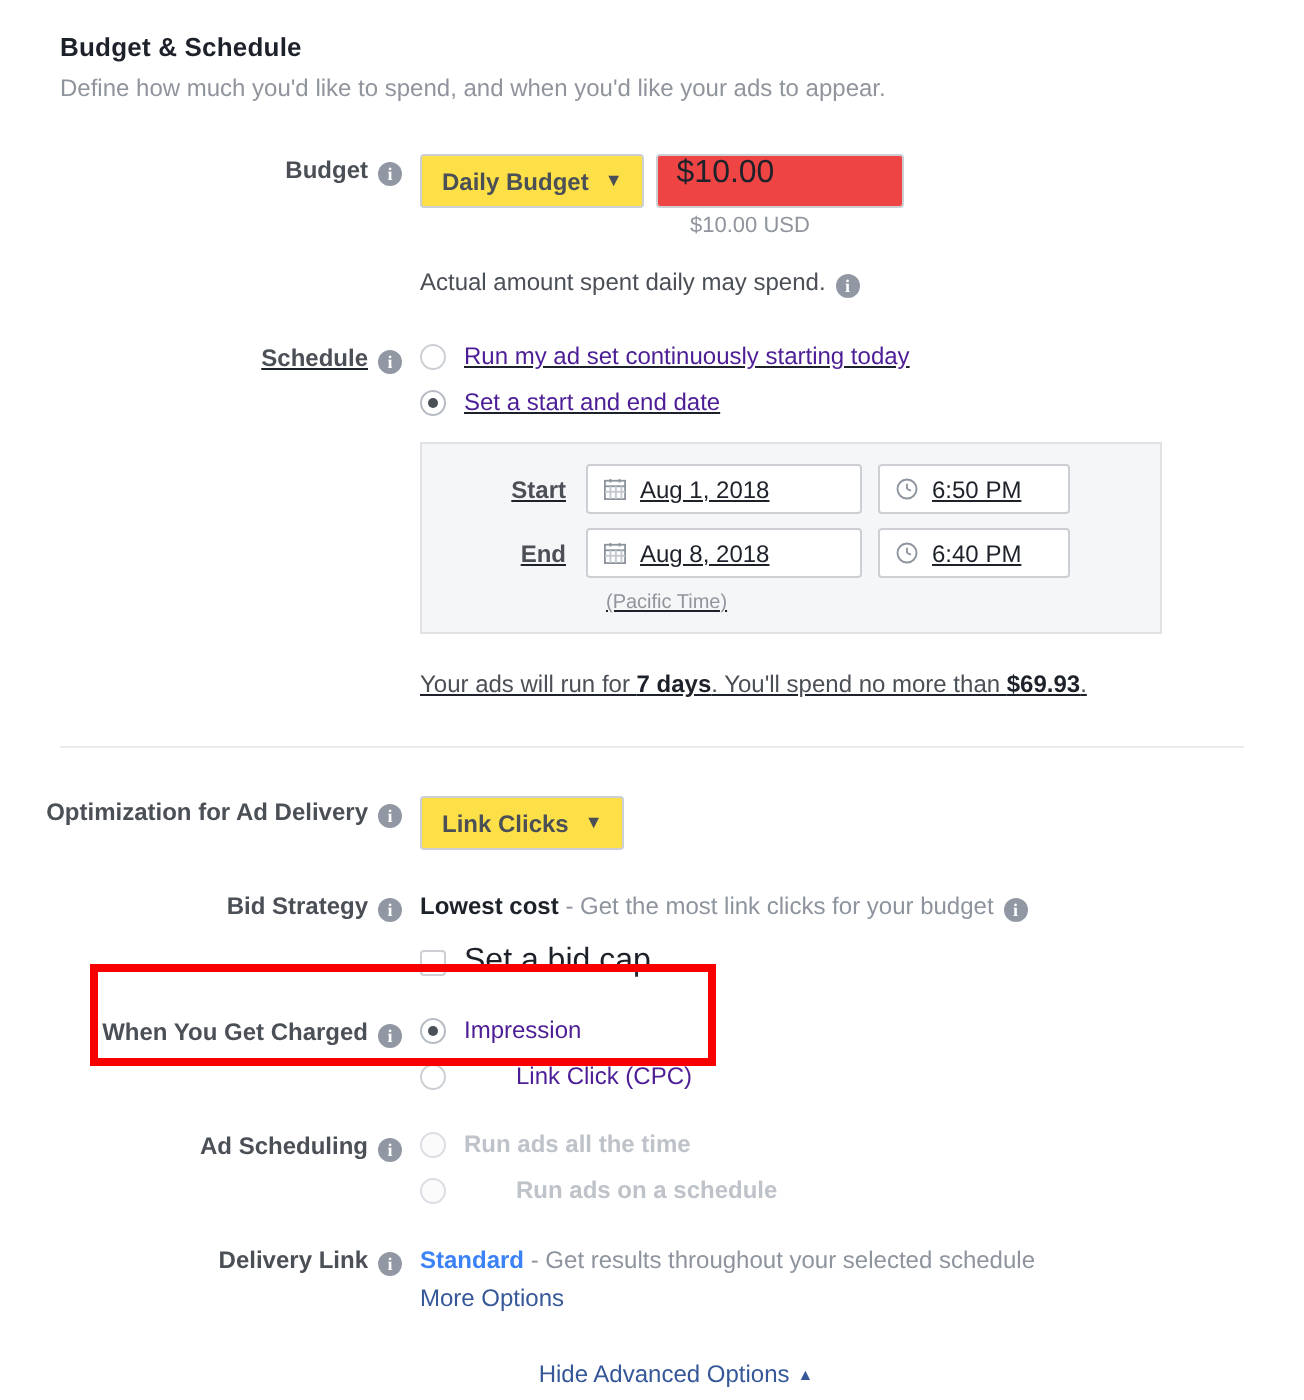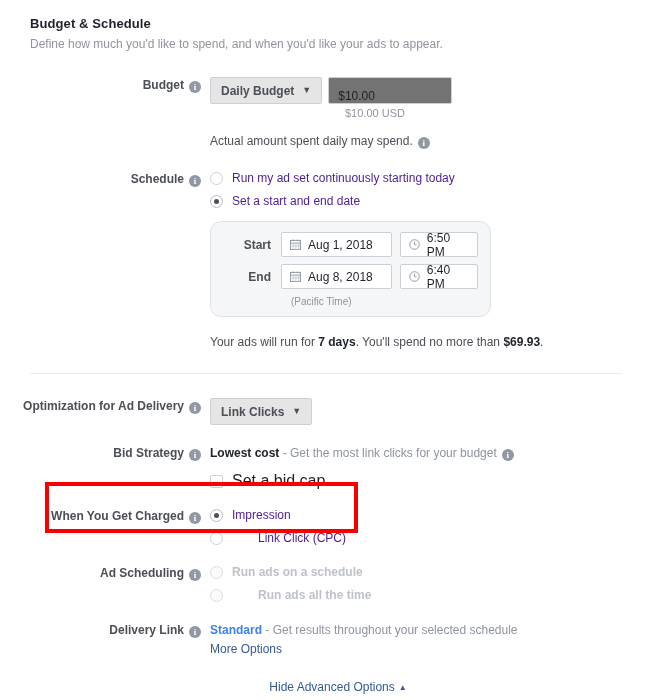--- a/index.html
+++ b/index.html
@@ -74,46 +74,46 @@
     font-family: "Liberation Serif", serif;
   }
 
   
   .fb-select {
     display: inline-flex;
     align-items: center;
     justify-content: center;
     height: 27px;
     padding: 0 10px;
-    background: #e5e5e5;
+    background: #fde047;
     border: 1px solid #ccd0d5;
     border-radius: 2px;
     font-size: 12px;
     font-weight: bold;
     color: #4b4f56;
     box-sizing: border-box;
     cursor: pointer;
     white-space: nowrap;
   }
   .fb-select .caret {
     margin-left: 8px;
     font-size: 9px;
     line-height: 1;
     color: #4b4f56;
   }
   .fb-text-input {
     display: inline-flex;
-    align-items: flex-end;
+    align-items: flex-start;
     height: 27px;
     width: 124px;
     padding: 0 9px;
-    background: #737373;
+    background: #ef4444;
     border: 1px solid #ccd0d5;
     border-radius: 2px;
-    font-size: 12px;
+    font-size: 16px;
     color: #1d2129;
     box-sizing: border-box;
     margin-left: 6px;
     vertical-align: top;
   }
   .budget-line {
     display: flex;
     align-items: flex-start;
   }
   .budget-usd {
@@ -193,26 +193,26 @@
     margin-right: 9px;
   }
   .check-label {
     font-size: 16px;
     color: #1d2129;
   }
 
   
   .schedule-panel {
     margin-top: 13px;
-    width: 281px;
+    width: 371px;
     background: #f5f6f7;
     border: 1px solid #e0e2e6;
-    border-radius: 11px;
-    box-sizing: border-box;
-    padding: 10px 12px 9px 12px;
+    border-radius: 0;
+    box-sizing: border-box;
+    padding: 10px 12px 9px 24px;
   }
   .dt-row {
     display: flex;
     align-items: center;
     margin-bottom: 7px;
   }
   .dt-row:last-of-type { margin-bottom: 0; }
   .dt-caption {
     width: 58px;
     min-width: 58px;
@@ -307,21 +307,21 @@
     padding-left: 24px;
     margin-top: 24px;
   }
   .footer .caret-up {
     font-size: 8px;
     margin-left: 4px;
     vertical-align: 1px;
   }
 
   
-  .mt-22 { margin-top: 22px; }
+  .mt-22 { margin-top: 22px; text-decoration: underline; }
   .mt-26 { margin-top: 26px; }
   .mt-20 { margin-top: 20px; }
   .mt-18 { margin-top: 18px; }
   .mt-24 { margin-top: 24px; }
 </style>
 </head>
 <body>
 
 <div class="page-header">
   <div class="page-title">Budget &amp; Schedule</div>
@@ -478,25 +478,25 @@
   </div>
 </div>
 
 <div class="row mt-20">
   <div class="row-label">
     <span>Ad Scheduling</span><span class="info-icon">i</span>
   </div>
   <div class="row-field">
     <div class="radio-line disabled">
       <span class="radio"></span>
-      <span class="radio-label">Run ads on a schedule</span>
+      <span class="radio-label">Run ads all the time</span>
     </div>
     <div class="radio-line disabled">
       <span class="radio"></span>
-      <span class="radio-label">Run ads all the time</span>
+      <span class="radio-label">Run ads on a schedule</span>
     </div>
   </div>
 </div>
 
 <div class="row mt-20">
   <div class="row-label">
     <span>Delivery Link</span><span class="info-icon">i</span>
   </div>
   <div class="row-field">
     <div class="delivery-text">

